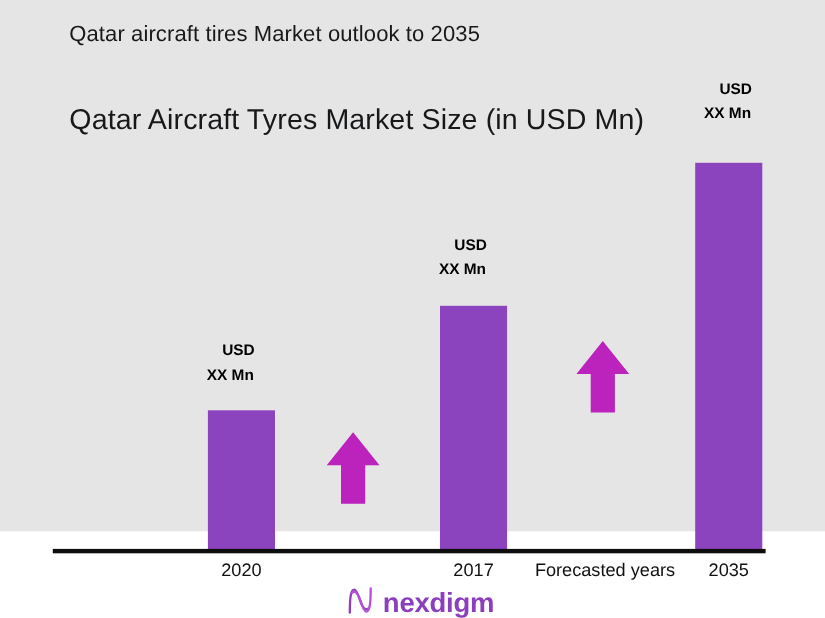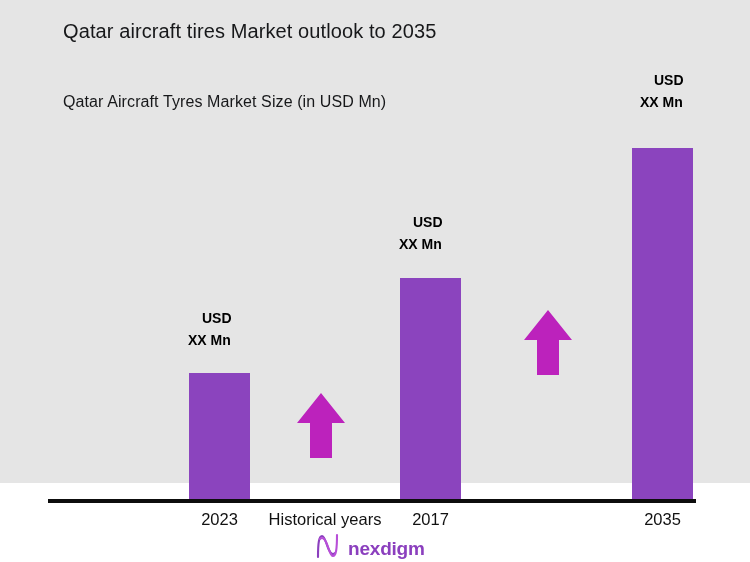--- a/index.html
+++ b/index.html
@@ -30,21 +30,21 @@
     font-size: 20px;
     font-weight: 400;
     letter-spacing: 0.1px;
     color: #17181a;
     white-space: nowrap;
   }
   .subheadline {
     position: absolute;
     left: 63px;
     top: 93px;
-    font-size: 16px;
+    font-size: 26px;
     font-weight: 400;
     letter-spacing: 0.1px;
     color: #17181a;
     white-space: nowrap;
     text-align: right;
   }
 
   
   .axis-line {
     position: absolute;
@@ -112,21 +112,21 @@
     left: 315px;
     top: 533px;
     display: flex;
     align-items: center;
     gap: 5px;
   }
   .logo-mark {
     display: block;
   }
   .logo-text {
-    font-size: 19px;
+    font-size: 25px;
     font-weight: bold;
     color: #8b3fbe;
     letter-spacing: -0.2px;
     line-height: 1;
   }
 </style>
 </head>
 <body>
 
 <div id="canvas">
@@ -163,26 +163,26 @@
   </div>
 
   <div class="arrow" style="left:523px; top:309px;">
     <svg width="50" height="68" viewBox="0 0 50 68" aria-hidden="true">
       <path d="M25 1 L49 31 L36 31 L36 66 L14 66 L14 31 L1 31 Z" fill="#bc22bc"></path>
     </svg>
   </div>
 
   <div class="axis-line"></div>
 
-  <div class="cat-label" style="left:189px; width:61px;">2023</div>
+  <div class="cat-label" style="left:189px; width:61px;">2020</div>
 
-  <div class="period-label" style="left:256px; width:138px;">Historical years</div>
 
   <div class="cat-label" style="left:400px; width:61px;">2017</div>
 
+  <div class="period-label" style="left:474px; width:152px;">Forecasted years</div>
 
   <div class="cat-label" style="left:632px; width:61px;text-align:center;">2035</div>
 
   <div class="logo">
     <span class="logo-mark">
       <svg width="28" height="26" viewBox="0 0 28 26" aria-hidden="true">
         <path d="M3 24 C3 10, 4 3, 7 3 C10 3, 11 11, 14 17 C16 21, 18 22, 20 20" fill="none" stroke="#8b3fbe" stroke-width="2.1" stroke-linecap="round"></path>
         <path d="M22 2 C22 16, 21 23, 18 23 C15 23, 14 15, 11 9 C9 5, 7 4, 5 6" fill="none" stroke="#b84fd8" stroke-width="2.1" stroke-linecap="round"></path>
       </svg>
     </span>

